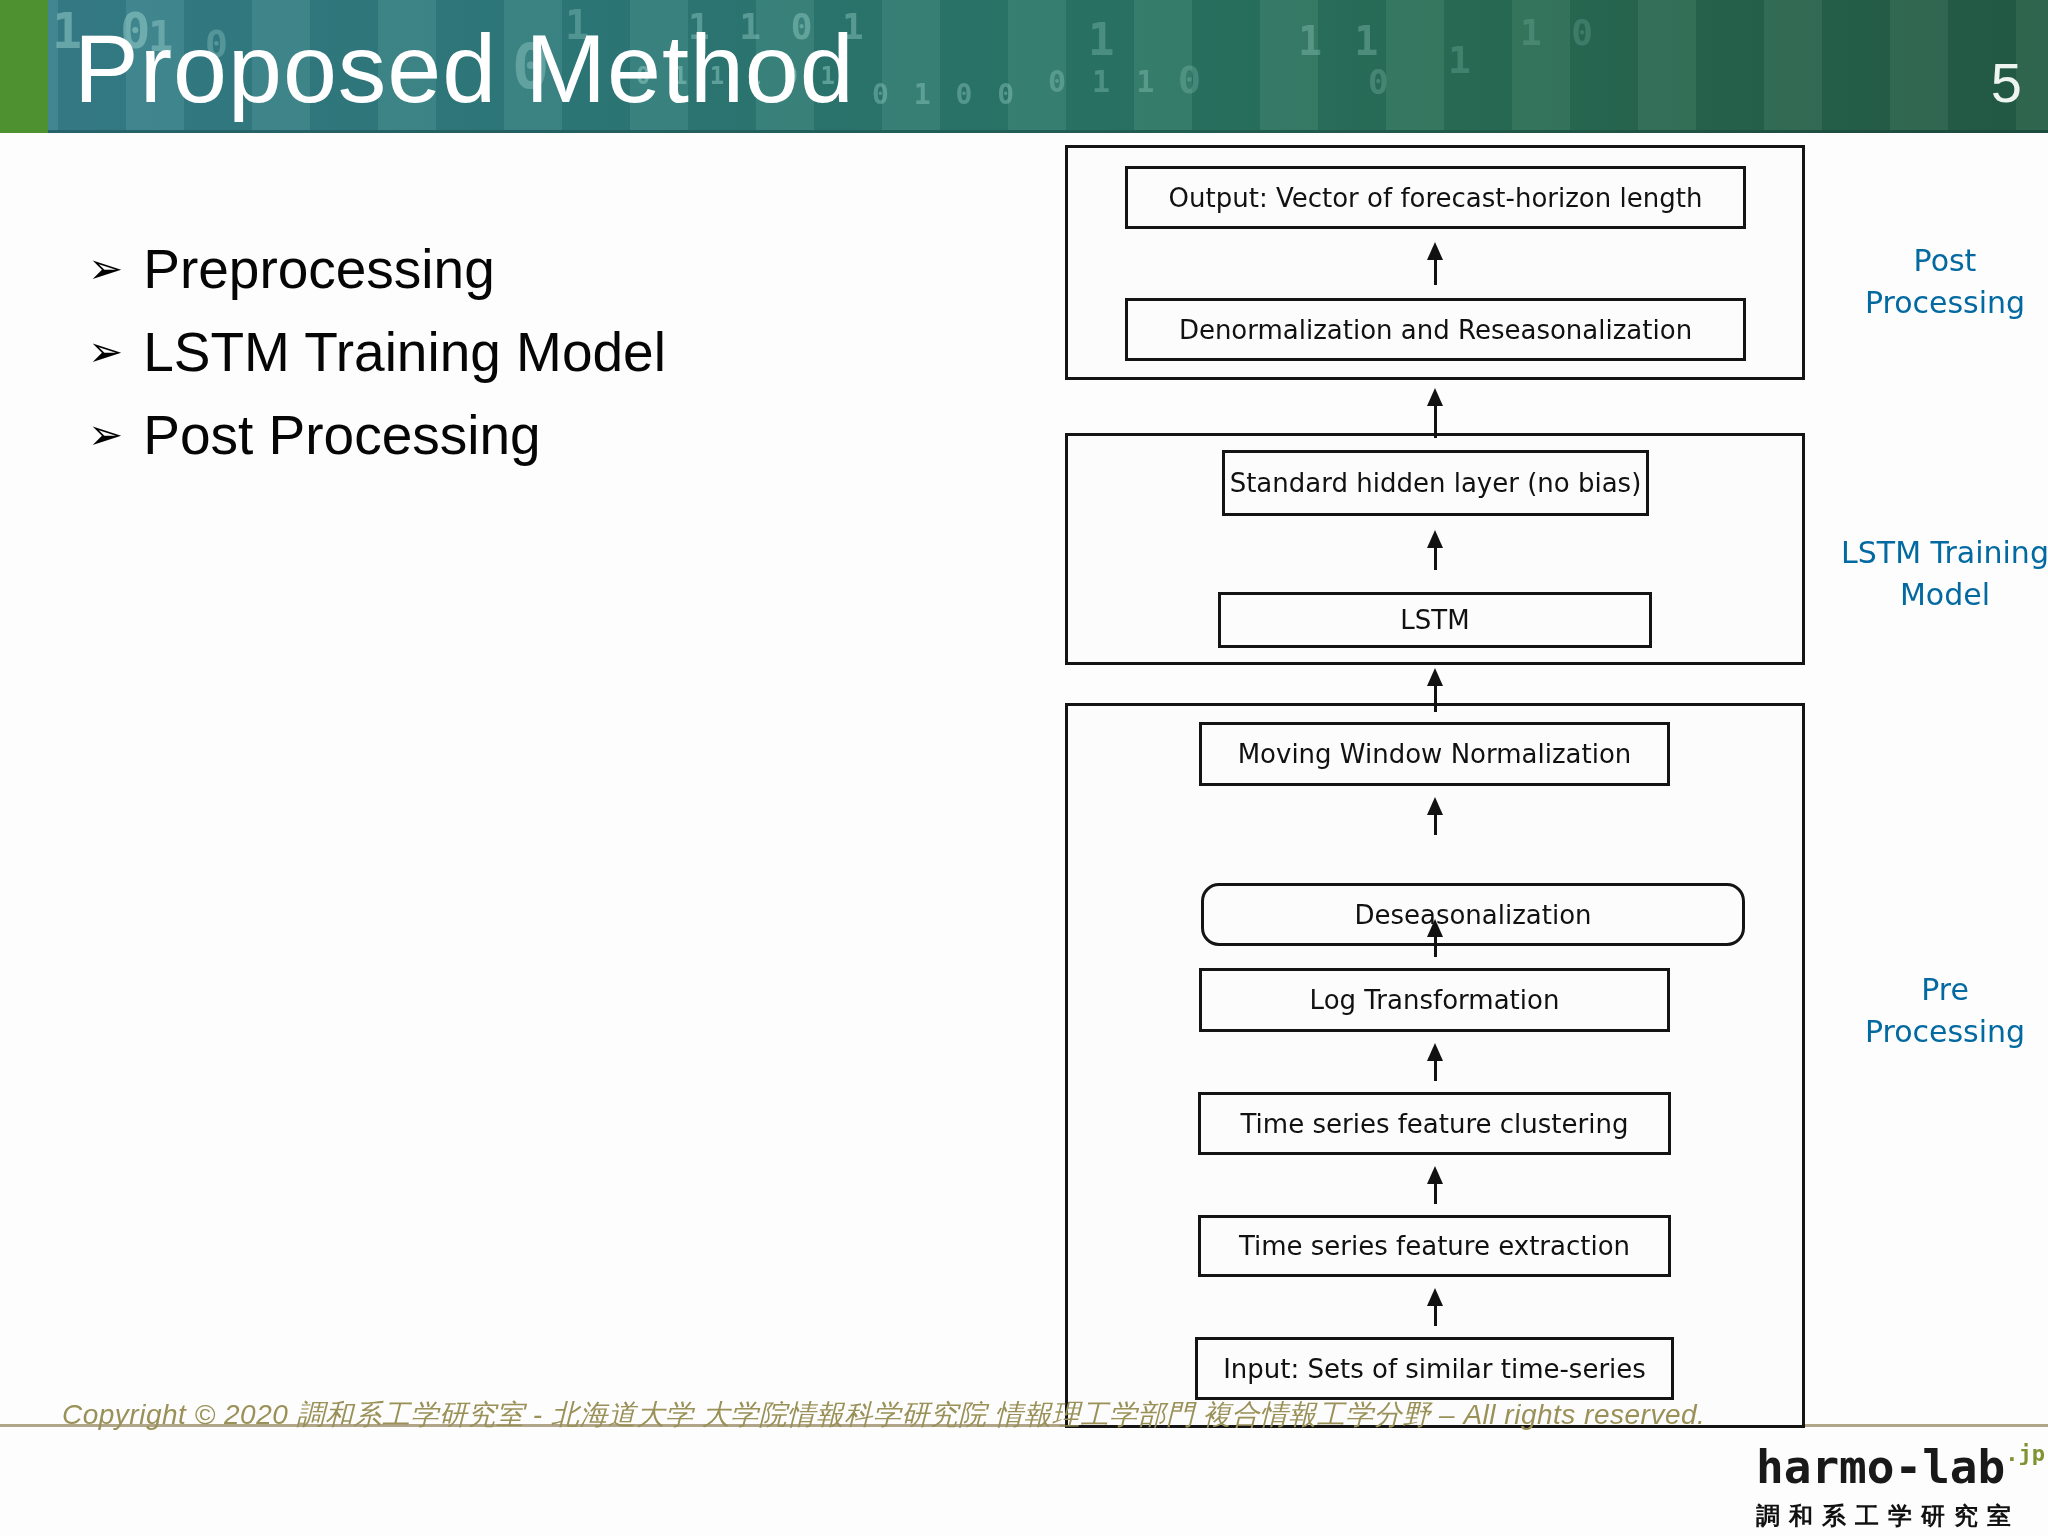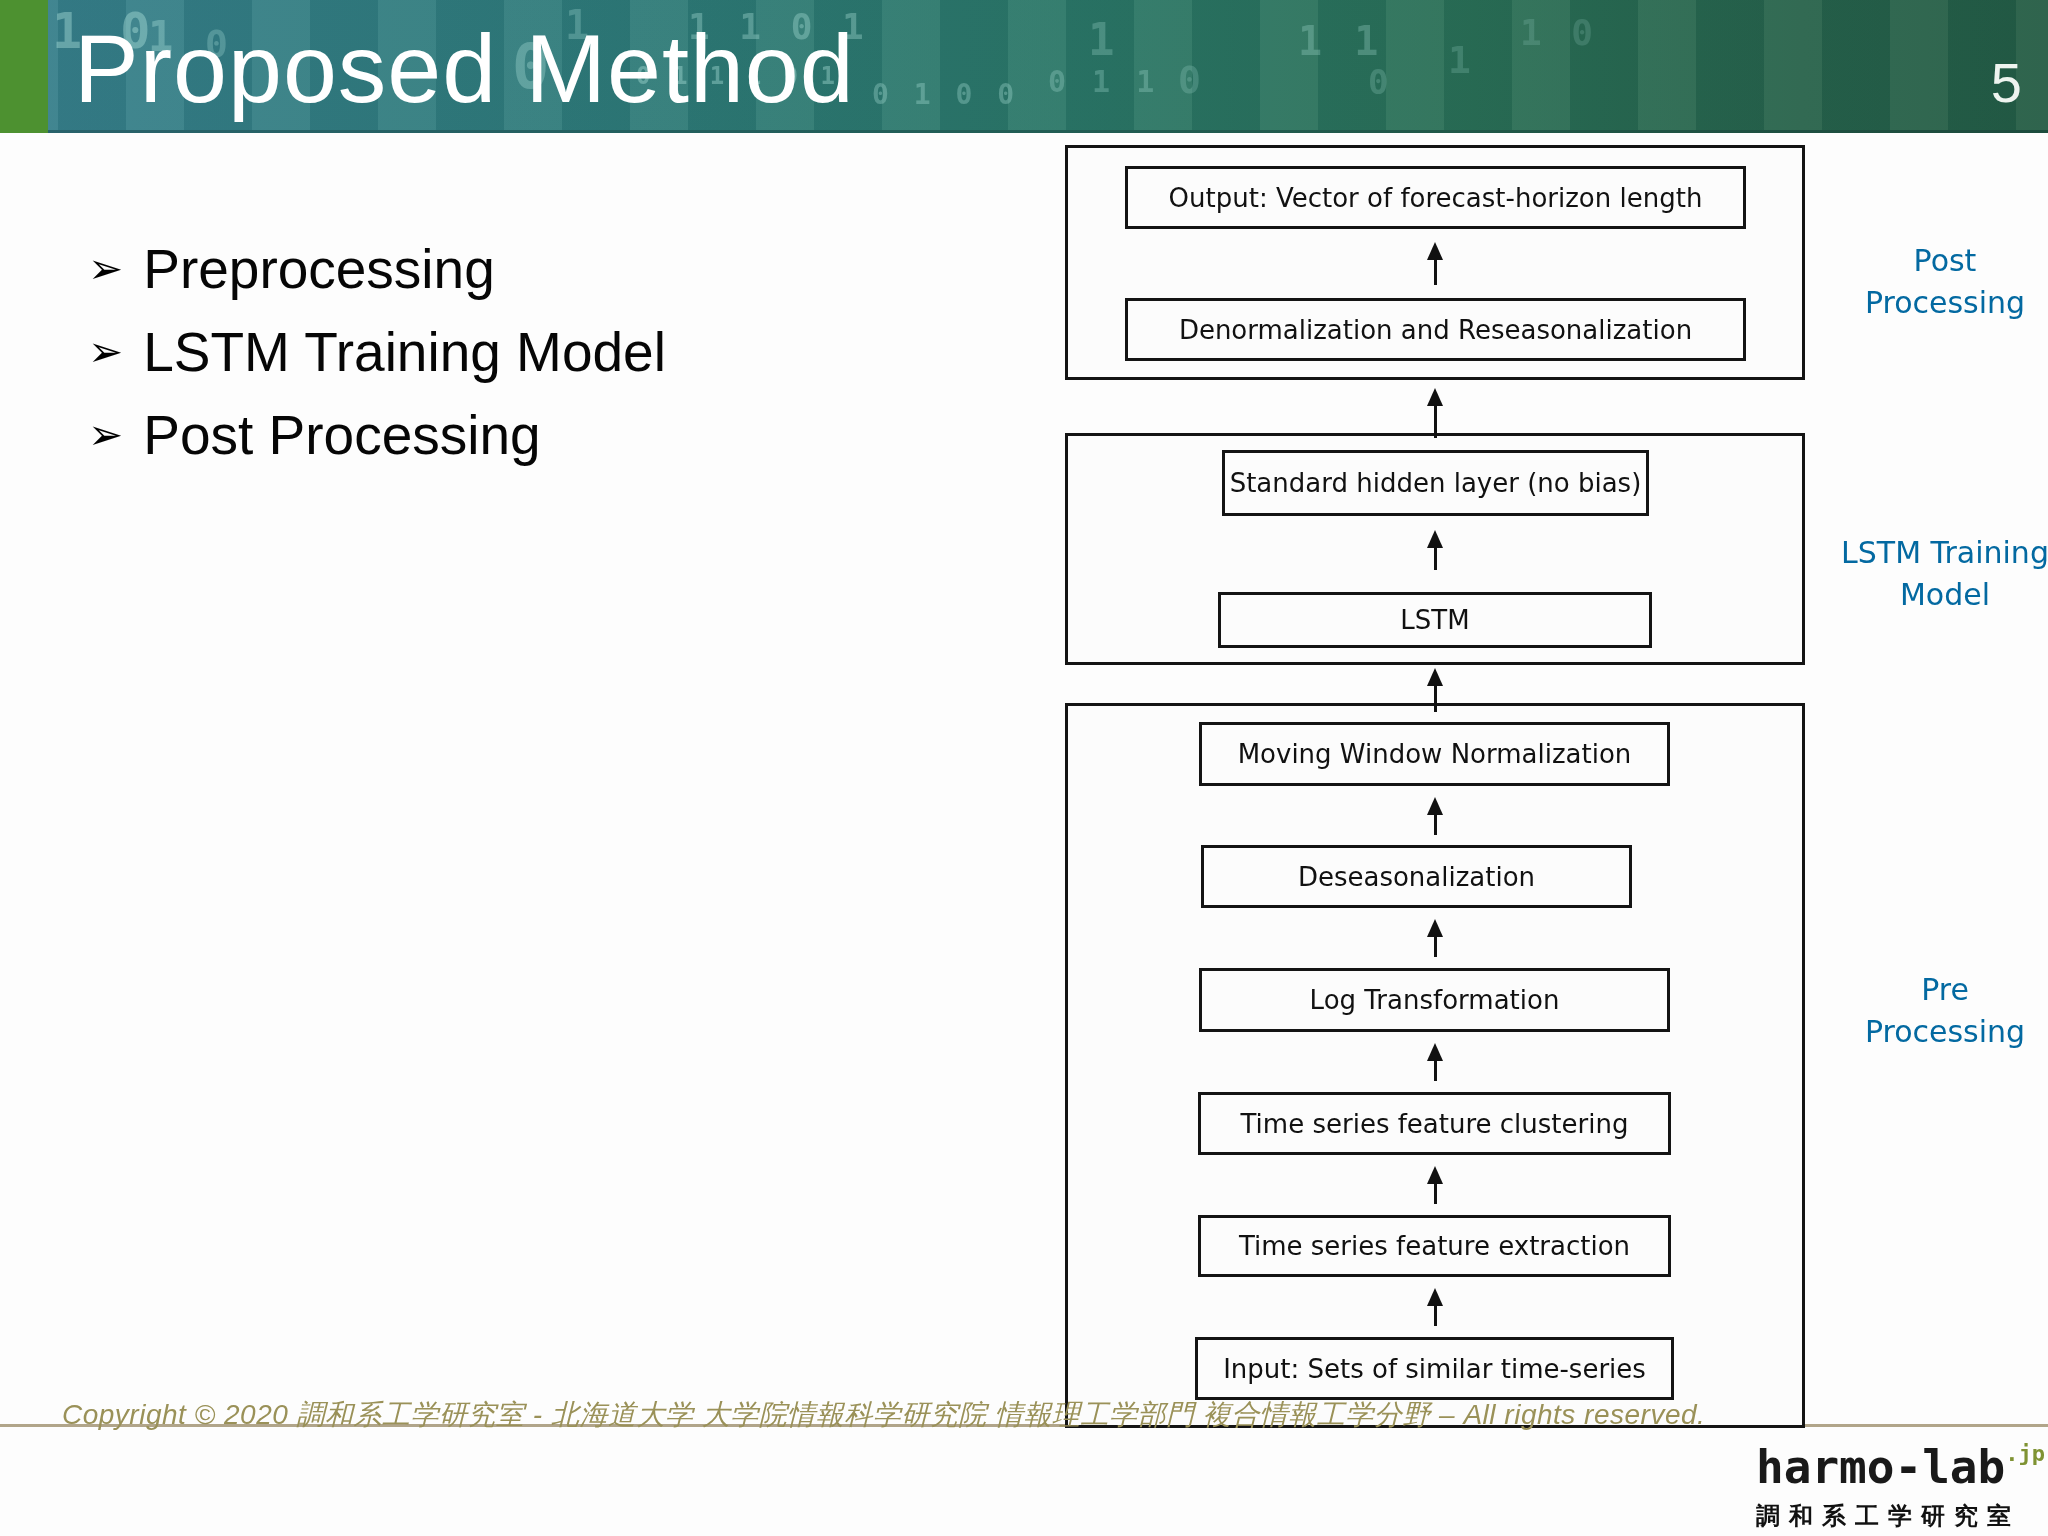--- a/index.html
+++ b/index.html
@@ -111,21 +111,21 @@
 
   <div class="flowchart">
       <div class="fc-group" style="left: 1065px; top: 145px; width: 740px; height: 235px;"></div>
       <div class="fc-group" style="left: 1065px; top: 433px; width: 740px; height: 232px;"></div>
       <div class="fc-group" style="left: 1065px; top: 703px; width: 740px; height: 725px;"></div>
       <div class="fc-box" style="left: 1125px; top: 166px; width: 621px; height: 63px;">Output: Vector of forecast-horizon length</div>
       <div class="fc-box" style="left: 1125px; top: 298px; width: 621px; height: 63px;">Denormalization and Reseasonalization</div>
       <div class="fc-box" style="left: 1222px; top: 450px; width: 427px; height: 66px;">Standard hidden layer (no bias)</div>
       <div class="fc-box" style="left: 1218px; top: 592px; width: 434px; height: 56px;">LSTM</div>
       <div class="fc-box" style="left: 1199px; top: 722px; width: 471px; height: 64px;">Moving Window Normalization</div>
-      <div class="fc-box" style="left: 1201px; top: 845px; width: 431px; height: 63px;">Deseasonalization</div>
+      <div class="fc-box" style="left: 1201px; top: 883px; width: 544px; height: 63px; border-radius: 18px;">Deseasonalization</div>
       <div class="fc-box" style="left: 1198px; top: 1092px; width: 473px; height: 63px;">Time series feature clustering</div>
       <div class="fc-box" style="left: 1199px; top: 968px; width: 471px; height: 64px;">Log Transformation</div>
       <div class="fc-box" style="left: 1198px; top: 1215px; width: 473px; height: 62px;">Time series feature extraction</div>
       <div class="fc-box" style="left: 1195px; top: 1337px; width: 479px; height: 63px;">Input: Sets of similar time-series</div>
       <div class="fc-arrow" style="left: 1427px; top: 242px; height: 43px;">
         <div class="head"></div>
         <div class="line"></div>
       </div>
       <div class="fc-arrow" style="left: 1427px; top: 388px; height: 50px;">
         <div class="head"></div>

